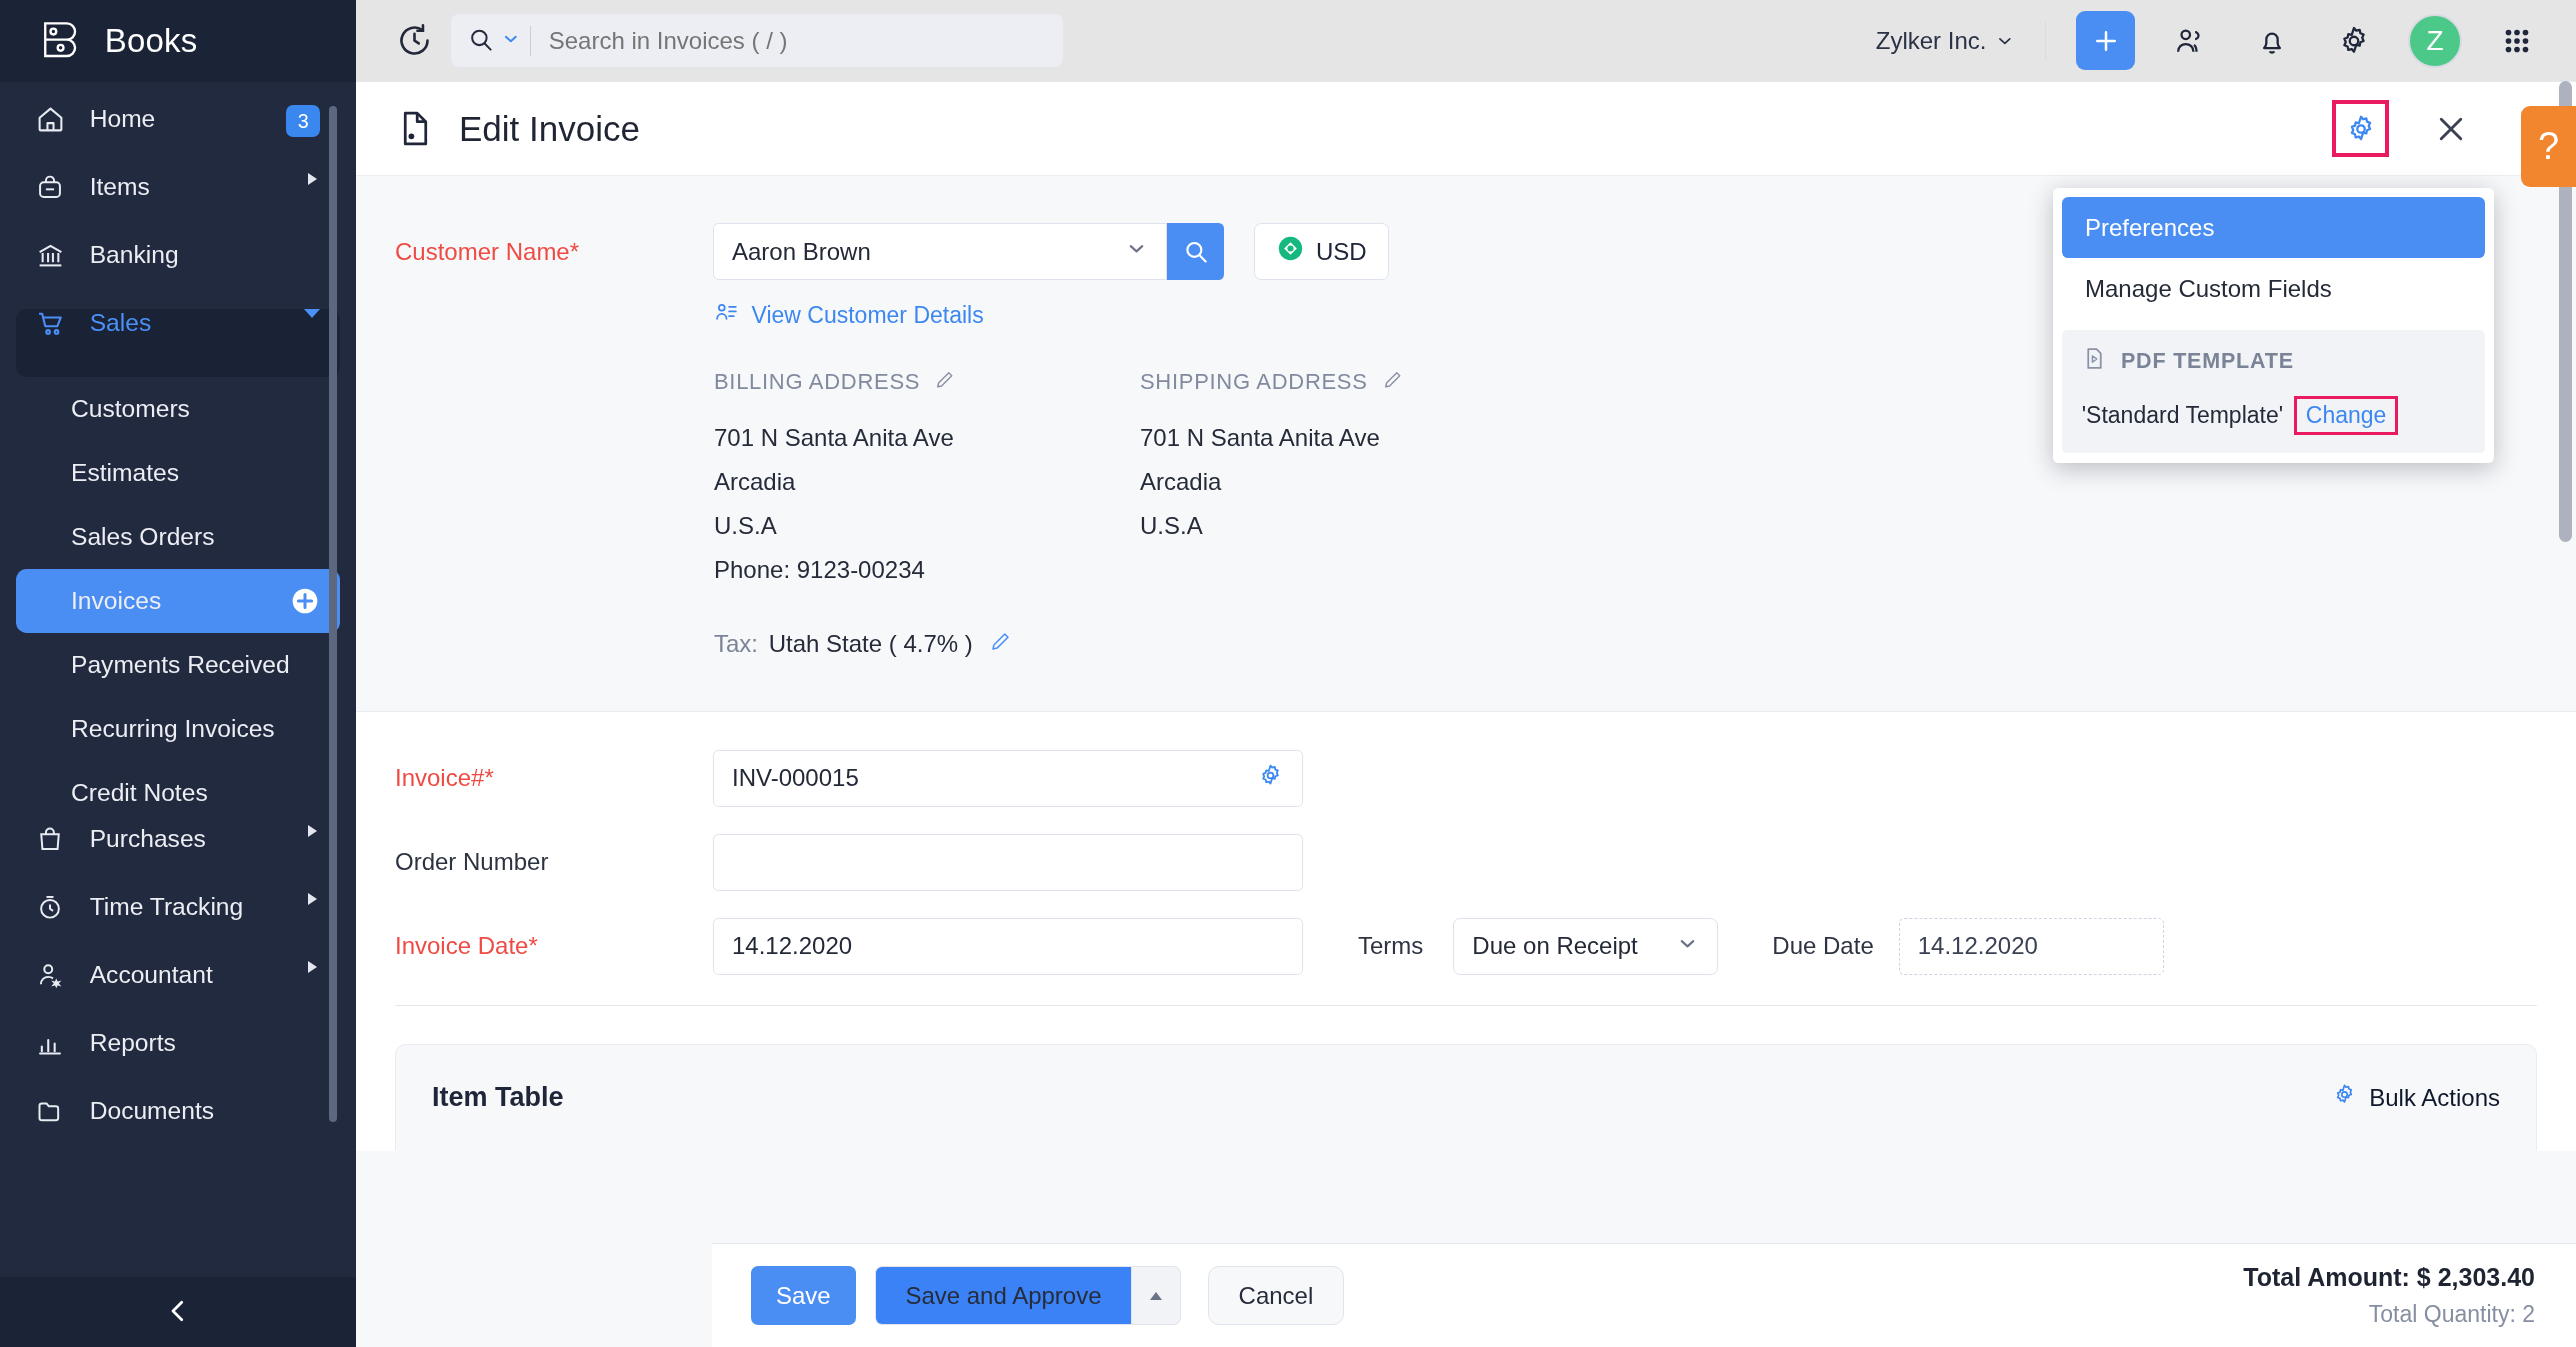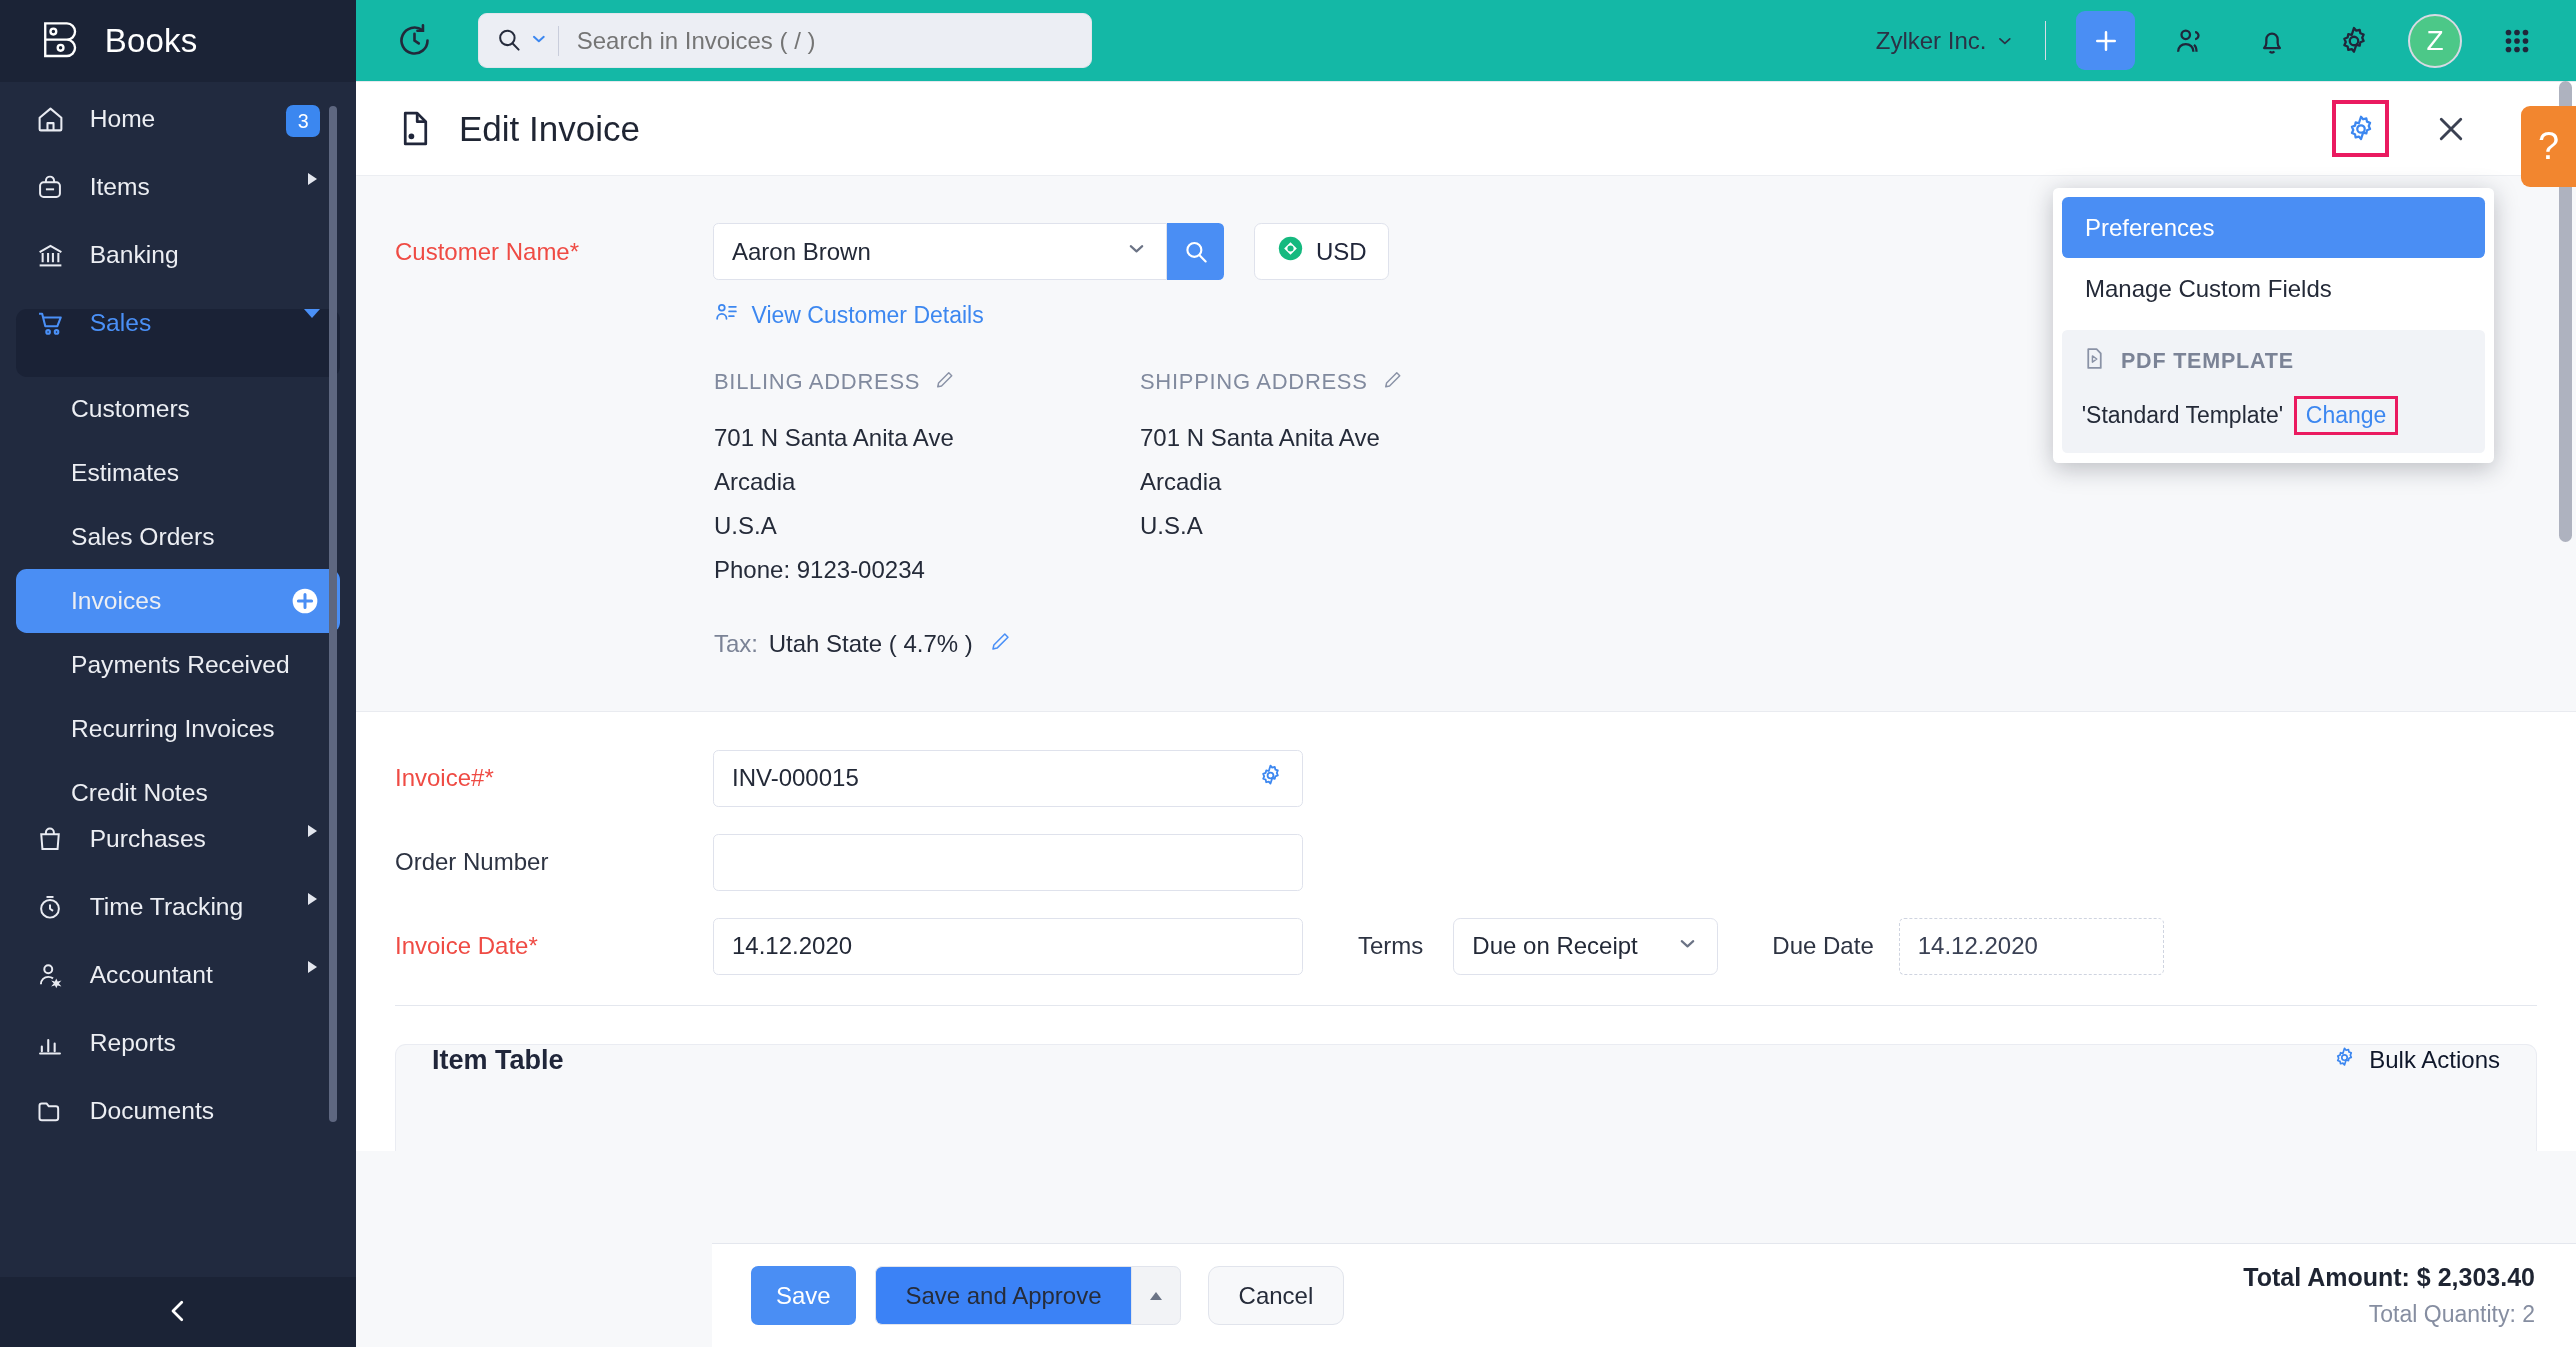--- a/index.html
+++ b/index.html
@@ -63,22 +63,22 @@
   .sidebar-collapse {
     position: absolute; bottom: 0; left: 0; width: 356px; height: 70px;
     background: #1b2336; display: flex; align-items: center; justify-content: center;
     cursor: pointer;
   }
 
   
   .main { flex: 1; height: 1347px; position: relative; background: #f7f8fa; }
 
   .topbar {
-    height: 82px; background: #14b8a6; display: flex; align-items: center;
-    border-bottom: 0.9px solid #e6e8ee; padding: 0 32px 0 23px; gap: 28px;
+    height: 82px; background: #e5e5e5; display: flex; align-items: center;
+    border-bottom: 0.9px solid #e6e8ee; padding: 0 32px 0 23px;
   }
   .hist-icon { width: 39px; height: 39px; margin: 0 16px 0 16px; cursor: pointer; }
   .searchbox {
     width: 614px; height: 55px; background: #eceef4; border: 0.9px solid #e2e5ec;
     border-radius: 9px; display: flex; align-items: center; padding: 0 16px;
     cursor: text;
   }
   .searchbox .sdiv { width: 0.9px; height: 30px; background: #c9cddb; margin: 0 18px 0 9px; }
   .searchbox input {
     border: none; outline: none; background: transparent; font-size: 24px;
@@ -203,21 +203,21 @@
   .inp-dashed {
     width: 265px; height: 57px; border: 1.8px dashed #cfd4e0; border-radius: 5.4px;
     background: #fff; font-size: 24px; color: #3a4154; display: flex;
     align-items: center; padding: 0 18px;
   }
   .divider { height: 0.9px; background: #e4e7ee; margin: 30px 39px 0 39px; }
 
   .item-table-card {
     margin: 38px 39px 0 39px; background: #f7f8fa; border-radius: 10.7px 10.7px 0 0;
     border: 0.9px solid #eaecf2; border-bottom: none; height: 107px;
-    display: flex; align-items: flex-start; padding: 0 36px;
+    display: flex; align-items: center; padding: 0 36px;
   }
   .item-table-card h2 { font-size: 27px; color: #20263a; font-weight: bold; }
   .bulk {
     margin-left: auto; display: flex; align-items: center; gap: 12.5px;
     color: #0f172a; font-size: 24px; cursor: pointer;
   }
 
   
   .footer {
     position: absolute; left: 356px; right: 0; bottom: 0; height: 104px;

